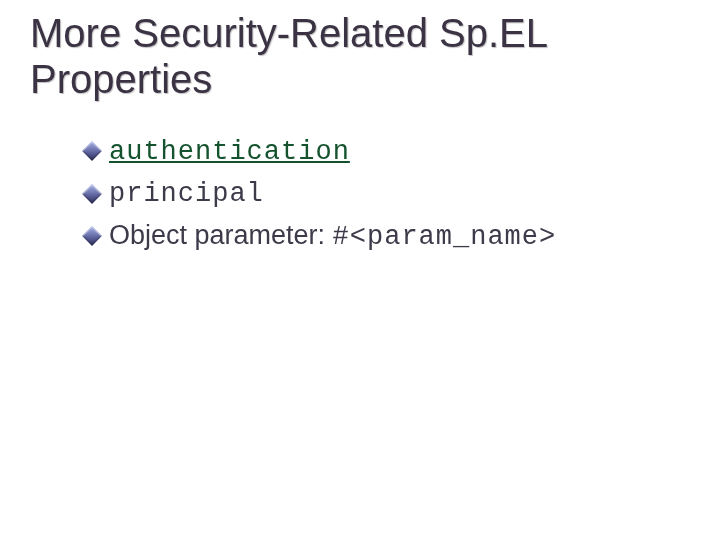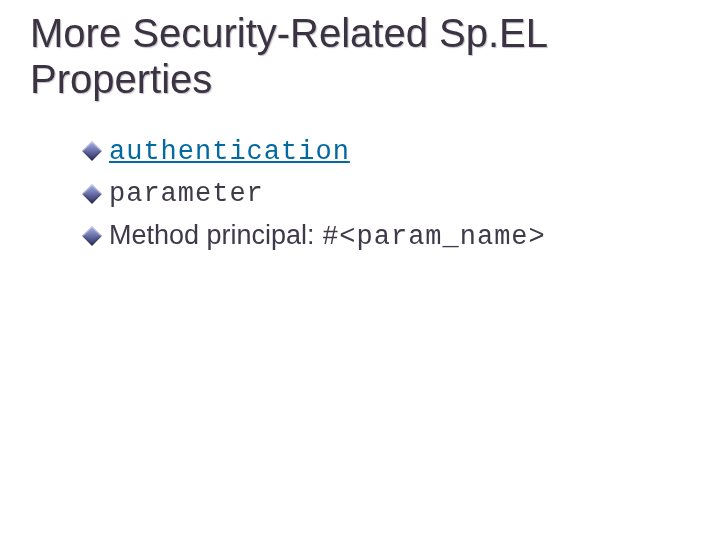--- a/index.html
+++ b/index.html
@@ -45,47 +45,47 @@
     flex-shrink: 0;
     background: linear-gradient(135deg, #a8b4e8 0%, #5a5f9a 60%, #2d2f55 100%);
     transform: rotate(45deg);
     box-shadow: inset -1px -1px 2px rgba(0,0,0,0.3), inset 1px 1px 1px rgba(255,255,255,0.5);
   }
   .mono {
     font-family: "Courier New", Courier, monospace;
     letter-spacing: 1px;
   }
   .link {
-    color: #0369a1;
+    color: #14532d;
     text-decoration: underline;
   }
 </style>
 </head>
 <body>
 
 <div class="slide">
   <h1 class="title">More Security-Related Sp.EL Properties</h1>
   <div class="body">
 
     <div class="item">
       <span class="bullet"></span>
       <span>
         <span class="mono link">authentication</span>
       </span>
     </div>
 
     <div class="item">
       <span class="bullet"></span>
       <span>
-        <span class="mono">parameter</span>
+        <span class="mono">principal</span>
       </span>
     </div>
 
     <div class="item">
       <span class="bullet"></span>
       <span>
-        <span>Method principal: </span><span class="mono">#&lt;param_name&gt;</span>
+        <span>Object parameter: </span><span class="mono">#&lt;param_name&gt;</span>
       </span>
     </div>
 
 
   </div>
 </div>
 
 </body></html>

